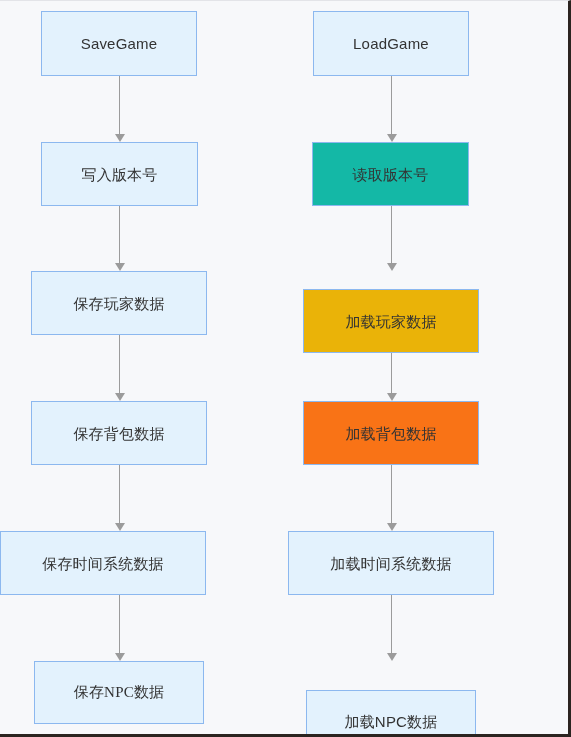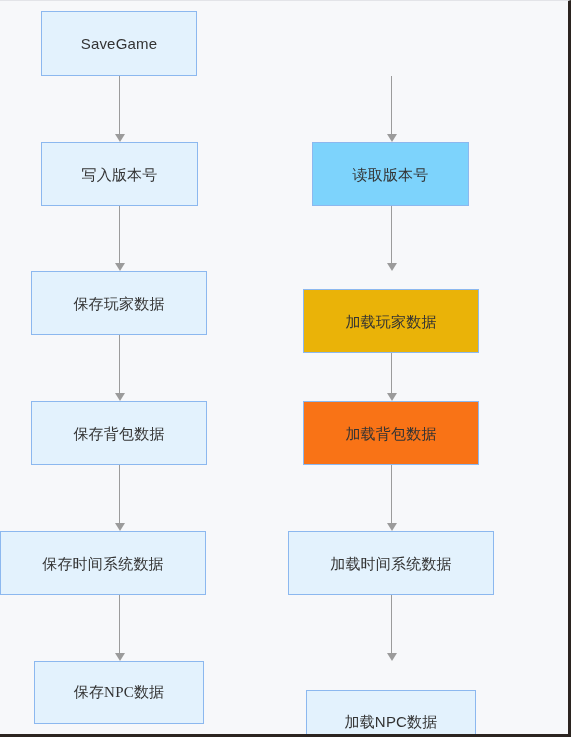--- a/index.html
+++ b/index.html
@@ -106,18 +106,19 @@
       <div class="head" style="top: 58px; border-top-color: rgb(155, 155, 155);"></div>
     </div>
     <div class="edge" style="left: 391px; top: 464px; height: 66px;">
       <div class="shaft" style="height: 58px; background: rgb(155, 155, 155);"></div>
       <div class="head" style="top: 58px; border-top-color: rgb(155, 155, 155);"></div>
     </div>
     <div class="edge" style="left: 391px; top: 594px; height: 66px;">
       <div class="shaft" style="height: 58px; background: rgb(155, 155, 155);"></div>
       <div class="head" style="top: 58px; border-top-color: rgb(155, 155, 155);"></div>
     </div>
-    <div class="node" style="left: 312px; top: 141px; width: 157px; height: 64px; background: #7dd3fc; border-color: rgb(140, 184, 239); color: rgb(51, 51, 51);">读取版本号</div>
+    <div class="node latin" style="left: 313px; top: 10px; width: 156px; height: 65px; background: rgb(227, 242, 253); border-color: rgb(140, 184, 239); color: rgb(51, 51, 51);">LoadGame</div>
+    <div class="node" style="left: 312px; top: 141px; width: 157px; height: 64px; background: #14b8a6; border-color: rgb(140, 184, 239); color: rgb(51, 51, 51);">读取版本号</div>
     <div class="node" style="left: 303px; top: 288px; width: 176px; height: 64px; background: #eab308; border-color: rgb(140, 184, 239); color: rgb(51, 51, 51);">加载玩家数据</div>
     <div class="node" style="left: 303px; top: 400px; width: 176px; height: 64px; background: #f97316; border-color: rgb(140, 184, 239); color: rgb(51, 51, 51);">加载背包数据</div>
     <div class="node" style="left: 288px; top: 530px; width: 206px; height: 64px; background: rgb(227, 242, 253); border-color: rgb(140, 184, 239); color: rgb(51, 51, 51);">加载时间系统数据</div>
     <div class="node" style="left: 306px; top: 660px; width: 170px; height: 63px; background: rgb(227, 242, 253); border-color: rgb(140, 184, 239); color: rgb(51, 51, 51); margin-top: 29px;">加载NPC数据</div>
   </div>
 
 </body></html>

